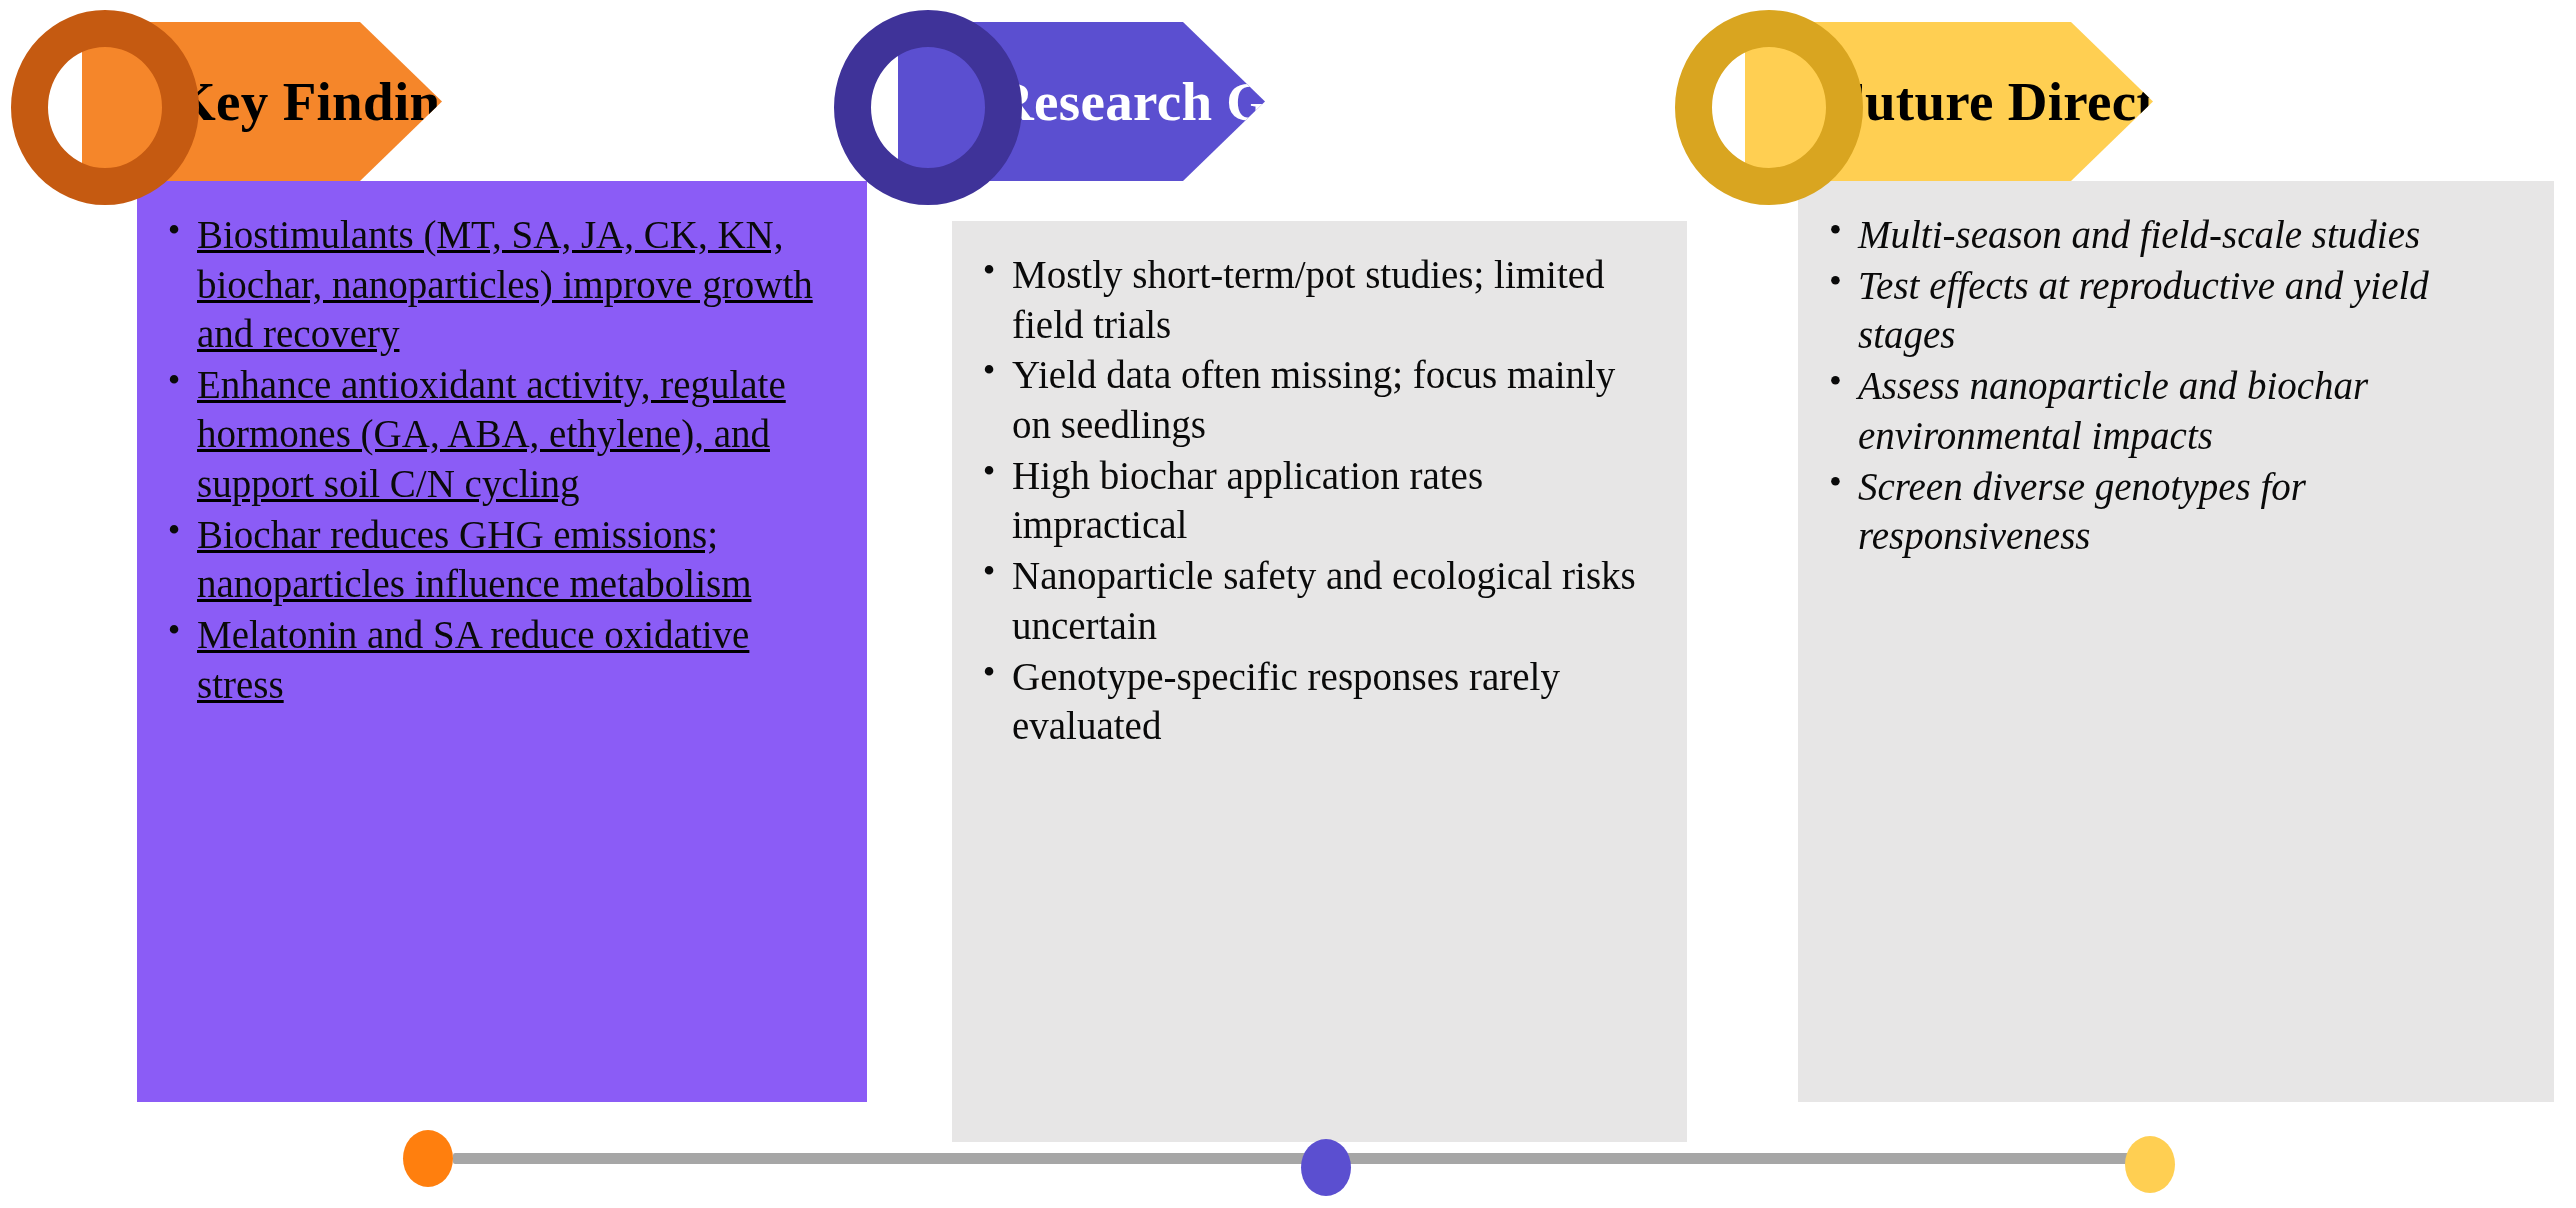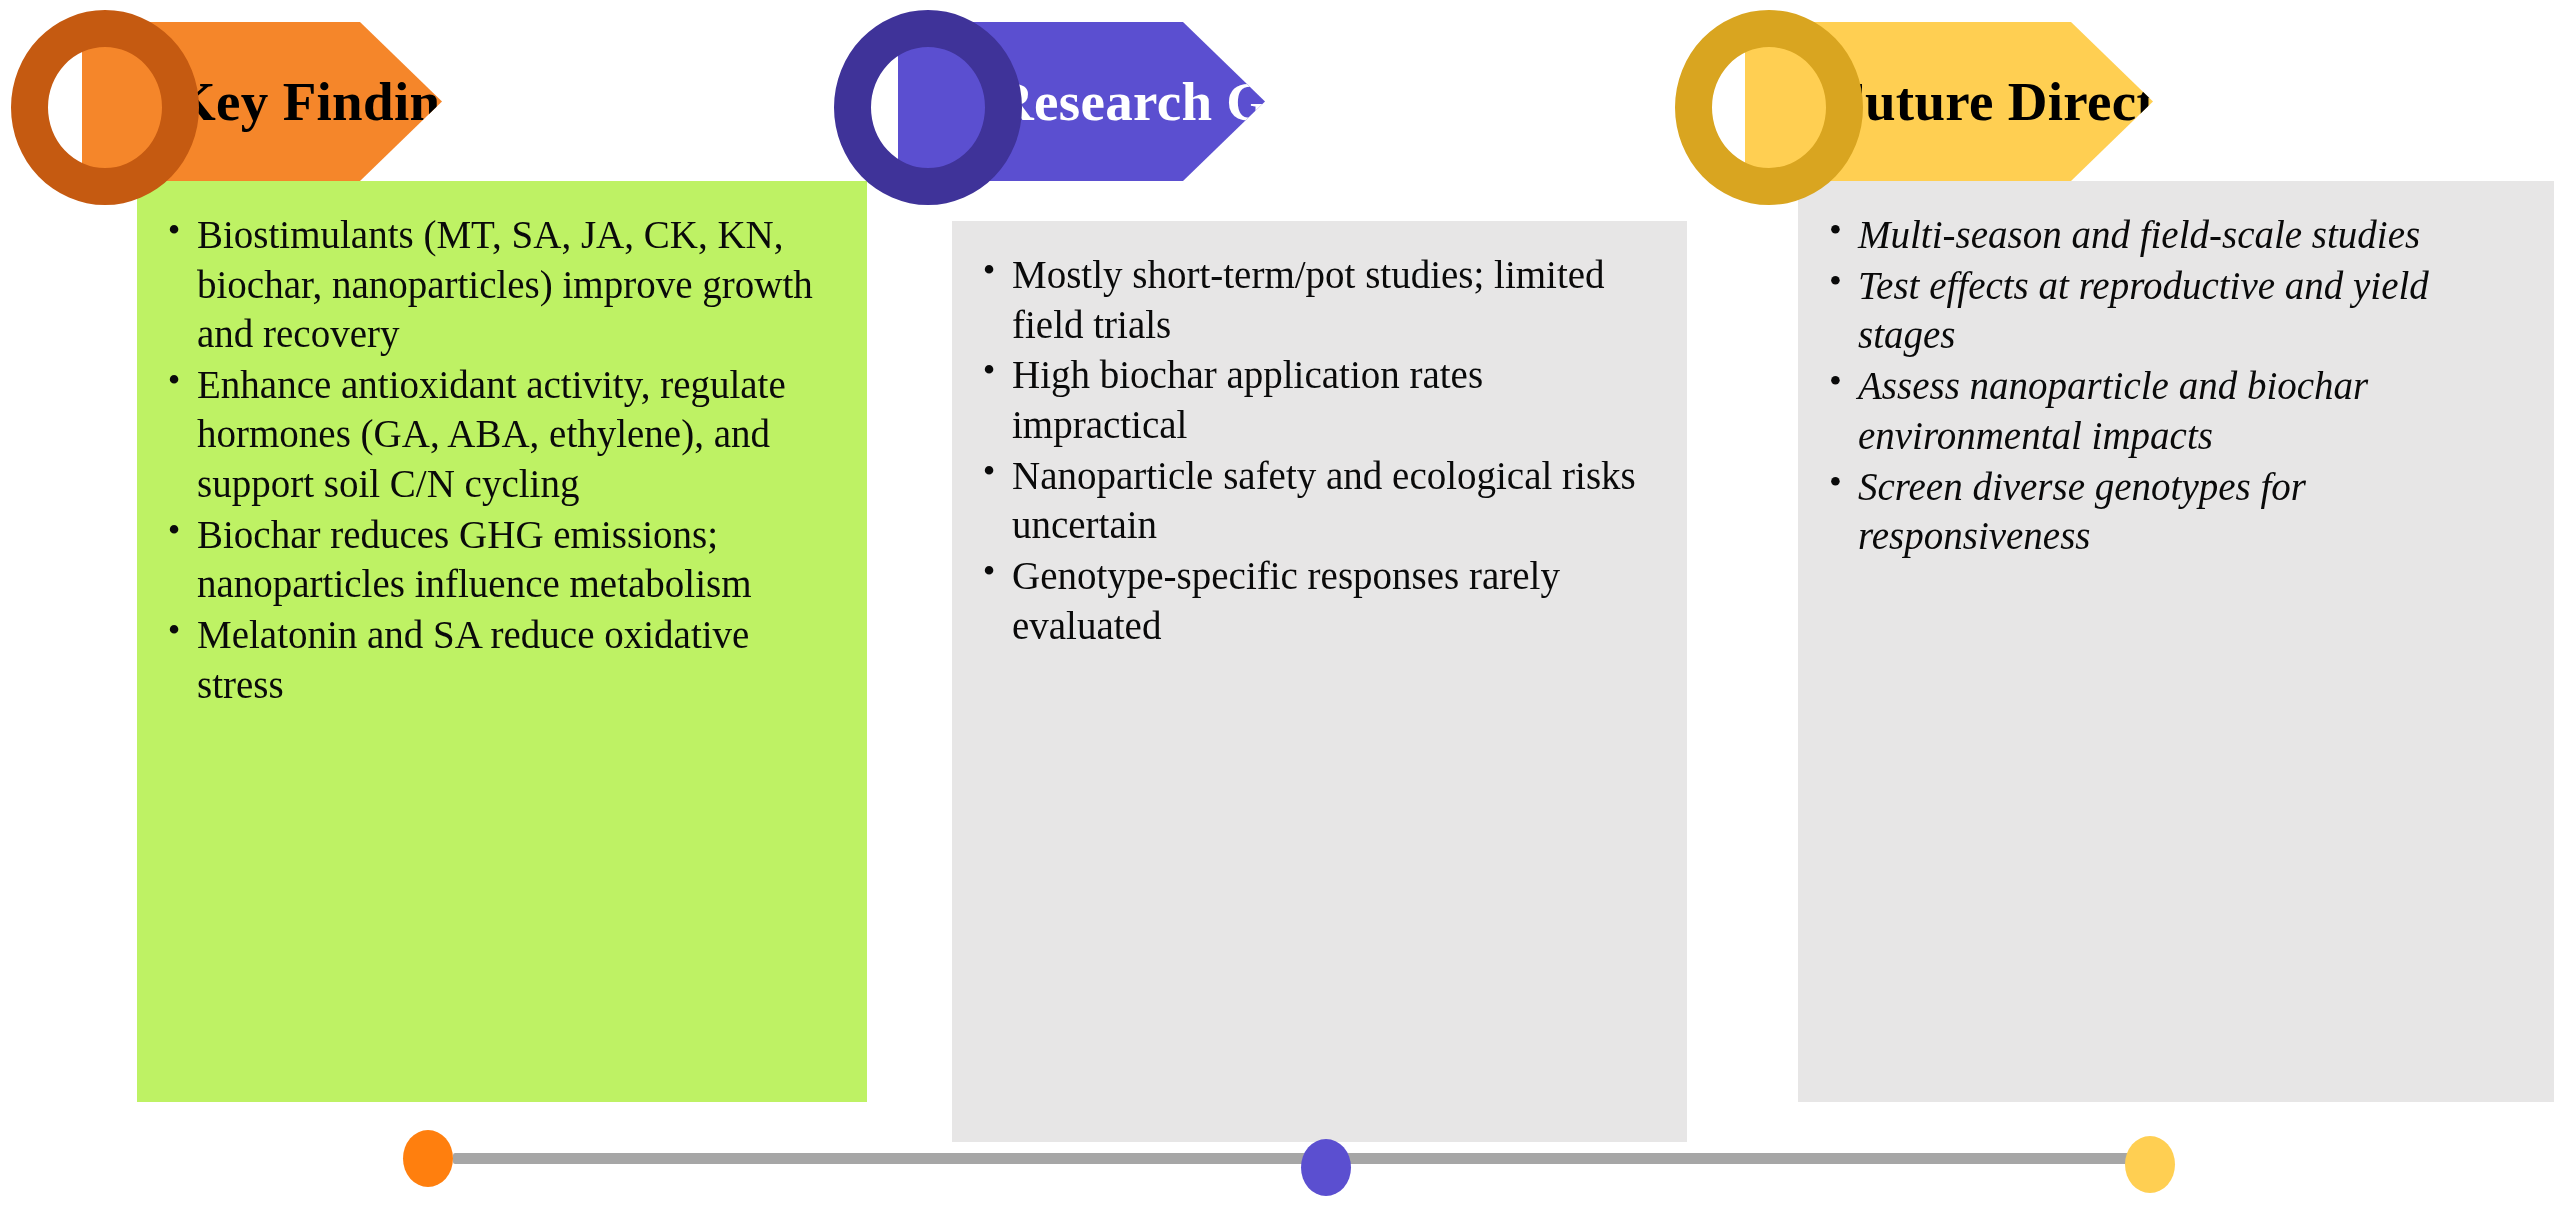--- a/index.html
+++ b/index.html
@@ -117,38 +117,39 @@
   .tl-dot.d1{left:403px;top:22px;}
   .tl-dot.d2{left:1301px;top:31px;}
   .tl-dot.d3{left:2125px;top:28px;}
 </style>
 </head>
 <body>
 
 <div id="infographic">
 
   <div class="column col-1">
-    <div class="panel" style="background: #bef264;">
+    <div class="panel" style="background: #8b5cf6; text-decoration: underline;">
       <ul class="bullets">
         <li>Biostimulants (MT, SA, JA, CK, KN, biochar, nanoparticles) improve growth and recovery</li>
         <li>Enhance antioxidant activity, regulate hormones (GA, ABA, ethylene), and support soil C/N cycling</li>
         <li>Biochar reduces GHG emissions; nanoparticles influence metabolism</li>
         <li>Melatonin and SA reduce oxidative stress</li>
       </ul>
     </div>
     <div class="banner" style="background: rgb(245, 134, 42);">
       <div class="banner-title" style="color: rgb(0, 0, 0);">Key Finding</div>
     </div>
     <div class="ring" style="border-color: rgb(197, 90, 17);"></div>
   </div>
 
   <div class="column col-2">
     <div class="panel" style="background: rgb(231, 230, 230); margin-top: 40px;">
       <ul class="bullets">
         <li>Mostly short-term/pot studies; limited field trials</li>
+        <li>Yield data often missing; focus mainly on seedlings</li>
         <li>High biochar application rates impractical</li>
         <li>Nanoparticle safety and ecological risks uncertain</li>
         <li>Genotype-specific responses rarely evaluated</li>
       </ul>
     </div>
     <div class="banner" style="background: rgb(91, 79, 208);">
       <div class="banner-title" style="color: rgb(255, 255, 255);">Research Gaps</div>
     </div>
     <div class="ring" style="border-color: rgb(63, 51, 153);"></div>
   </div>

